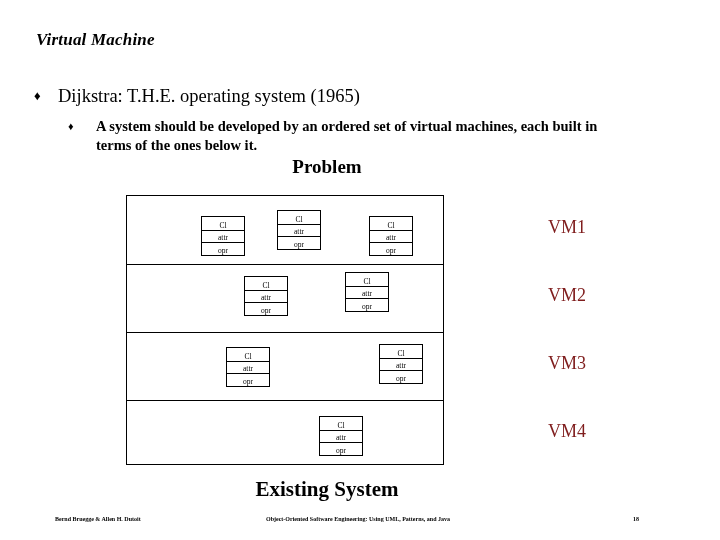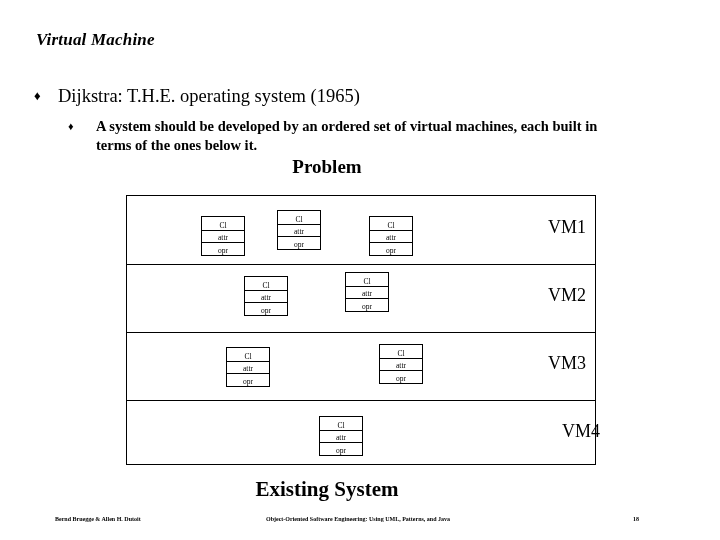--- a/index.html
+++ b/index.html
@@ -95,21 +95,21 @@
     text-align: center;
     font-size: 21px;
     font-weight: bold;
   }
 
   
   #diagram {
     position: absolute;
     left: 126px;
     top: 195px;
-    width: 470px;
+    width: 318px;
     height: 270px;
     border: 1.4px solid #000;
     box-sizing: border-box;
   }
   .vm-band {
     position: absolute;
     left: 0;
     width: 100%;
     height: 68px;
     box-sizing: border-box;
@@ -152,21 +152,21 @@
     justify-content: center;
     line-height: 9px;
   }
 
   
   .vm-label {
     position: absolute;
     left: 548px;
     font-size: 18px;
     font-family: "Liberation Serif", "DejaVu Serif", serif;
-    color: #000000;
+    color: #7f1d1d;
   }
 
   
   #footer {
     position: absolute;
     left: 0;
     top: 514px;
     width: 720px;
     height: 16px;
     font-size: 6px;
@@ -262,14 +262,14 @@
 
   <div id="footer">
     <span id="footer-author">Bernd Bruegge &amp; Allen H. Dutoit</span>
     <span id="footer-book">Object-Oriented Software Engineering: Using UML, Patterns, and Java</span>
     <span id="footer-page">18</span>
   </div>
 
 <div class="vm-label" style="top: 217px;">VM1</div>
     <div class="vm-label" style="top: 285px;">VM2</div>
     <div class="vm-label" style="top: 353px;">VM3</div>
-    <div class="vm-label" style="top: 421px; margin-left: 14px;">VM4</div>
+    <div class="vm-label" style="top: 421px;">VM4</div>
   </div>
 
 </body></html>

